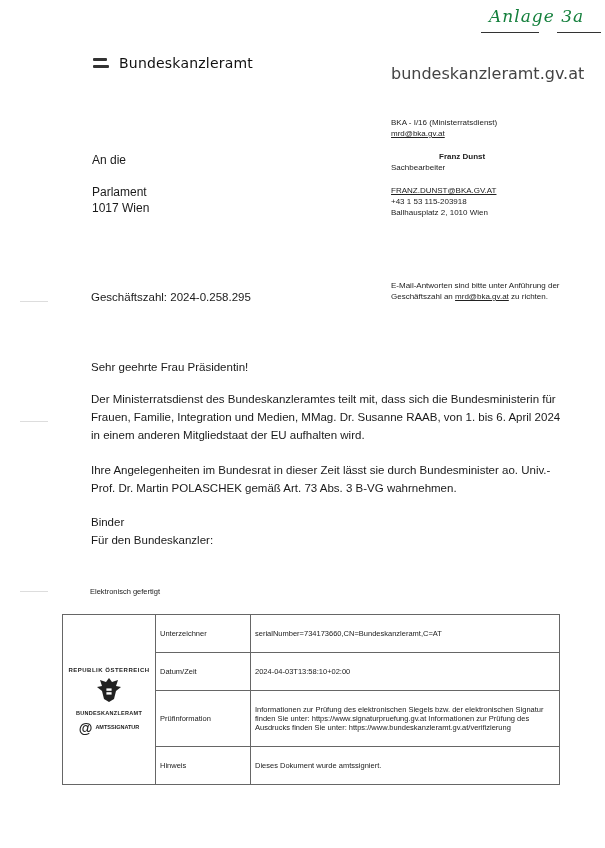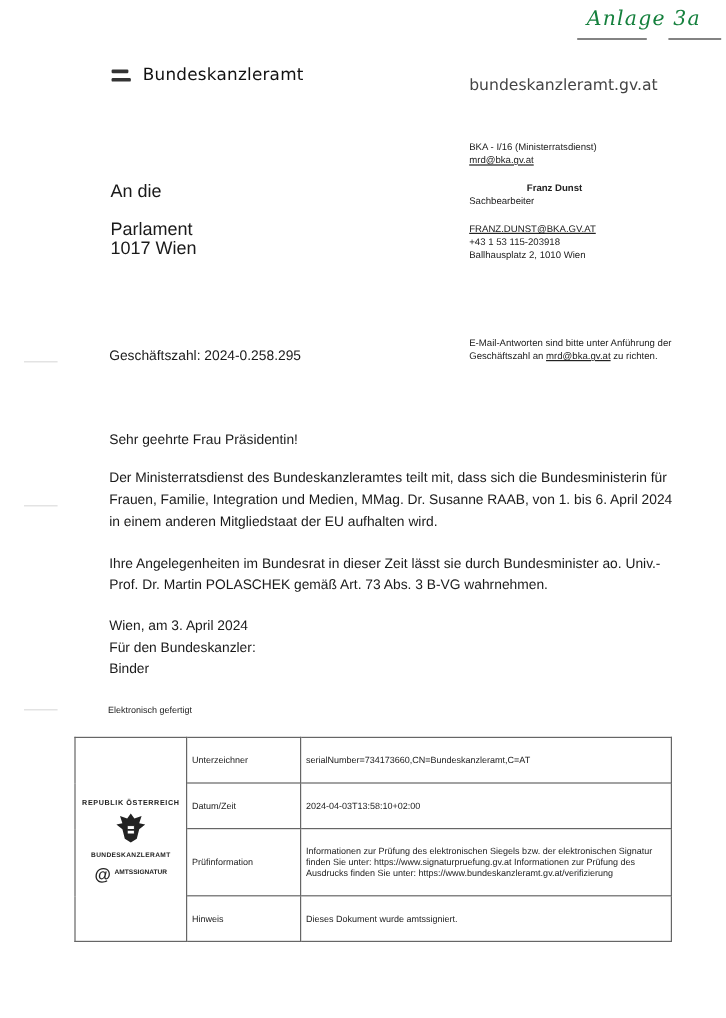--- a/index.html
+++ b/index.html
@@ -9,25 +9,25 @@
   .annot { left:489px; top:6px; font-family:"DejaVu Serif", serif; font-style:italic;
            font-size:17px; color:#15803d; letter-spacing:1px; }
   .annot .u1 { position:absolute; left:-8px; top:26px; width:58px; height:1px; background:#333; }
   .annot .u2 { position:absolute; left:68px; top:26px; width:44px; height:1px; background:#333; }
   .logo { left:93px; top:55px; display:flex; align-items:center; }
   .logo-mark { width:16px; height:11px; position:relative; margin-right:10px; }
   .logo-mark i { position:absolute; left:0; height:3px; background:#333; border-radius:1px; }
   .logo-mark i:nth-child(1){ top:0; width:14px; }
   .logo-mark i:nth-child(2){ top:7px; width:16px; }
   .logo-text { font-family:"DejaVu Sans", sans-serif; font-size:14px; color:#111; letter-spacing:0.2px; }
-  .site { left:391px; top:64px; font-family:"DejaVu Sans", sans-serif; font-size:13px; color:#444; }
+  .site { left:391px; top:64px; font-family:"DejaVu Sans", sans-serif; font-size:16px; color:#444; }
   .rightcol { left:391px; font-size:8px; line-height:11px; color:#222; }
   .u { text-decoration:underline; }
   .bold { font-weight:bold;margin-left:48px; }
-  .addr { left:92px; top:152px; font-size:15px; line-height:16px; }
+  .addr { left:92px; top:152px; font-size:12px; line-height:16px; }
   .gz { left:91px; top:291px; font-size:11.5px; }
   .body { left:91px; font-size:11.5px; line-height:18px; width:470px; }
   .margin-tick { left:20px; width:28px; height:1px; background:#ddd; }
   .small { left:90px; top:587px; font-size:7.5px; color:#222; }
   table.sig { position:absolute; left:62px; top:614px; width:498px; border-collapse:collapse;
               font-size:7.5px; color:#222; }
   table.sig td { border:1px solid #666; padding:14px 4px; vertical-align:middle; line-height:9px; }
   td.seal { width:86px; text-align:center; padding:3px !important; }
   td.lbl { width:86px; }
   .seal-arc { font-size:6px; letter-spacing:0.5px; font-weight:bold; }
@@ -80,23 +80,22 @@
 <div class="abs margin-tick" style="top:301px;"></div>
 <div class="abs margin-tick" style="top:421px;"></div>
 <div class="abs margin-tick" style="top:591px;"></div>
 
 <div class="abs gz">Geschäftszahl: 2024-0.258.295</div>
 
 <div class="abs body" style="top:358px;">Sehr geehrte Frau Präsidentin!</div>
 <div class="abs body" style="top:390px;">Der Ministerratsdienst des Bundeskanzleramtes teilt mit, dass sich die Bundesministerin für Frauen, Familie, Integration und Medien, MMag. Dr. Susanne RAAB, von 1. bis 6. April 2024 in einem anderen Mitgliedstaat der EU aufhalten wird.</div>
 <div class="abs body" style="top:461px;">Ihre Angelegenheiten im Bundesrat in dieser Zeit lässt sie durch Bundesminister ao. Univ.-Prof. Dr. Martin POLASCHEK gemäß Art. 73 Abs. 3 B-VG wahrnehmen.</div>
 <div class="abs body" style="top:513px;">
-  <div>Wien, am 3. April 2024</div>
+  <div>Binder</div>
   <div>Für den Bundeskanzler:</div>
-  <div>Binder</div>
 </div>
 <div class="abs small">Elektronisch gefertigt</div>
 
 <table class="sig">
   <tbody>
       <tr style="height:11px;">
     <td class="seal" rowspan="4">
       <div class="seal-arc">REPUBLIK ÖSTERREICH</div>
       <svg width="30" height="30" viewBox="0 0 30 30">
         <path d="M15 3 L18 7 L24 5 L22 11 L27 12 L22 16 L20 24 L15 27 L10 24 L8 16 L3 12 L8 11 L6 5 L12 7 Z" fill="#222"></path>

